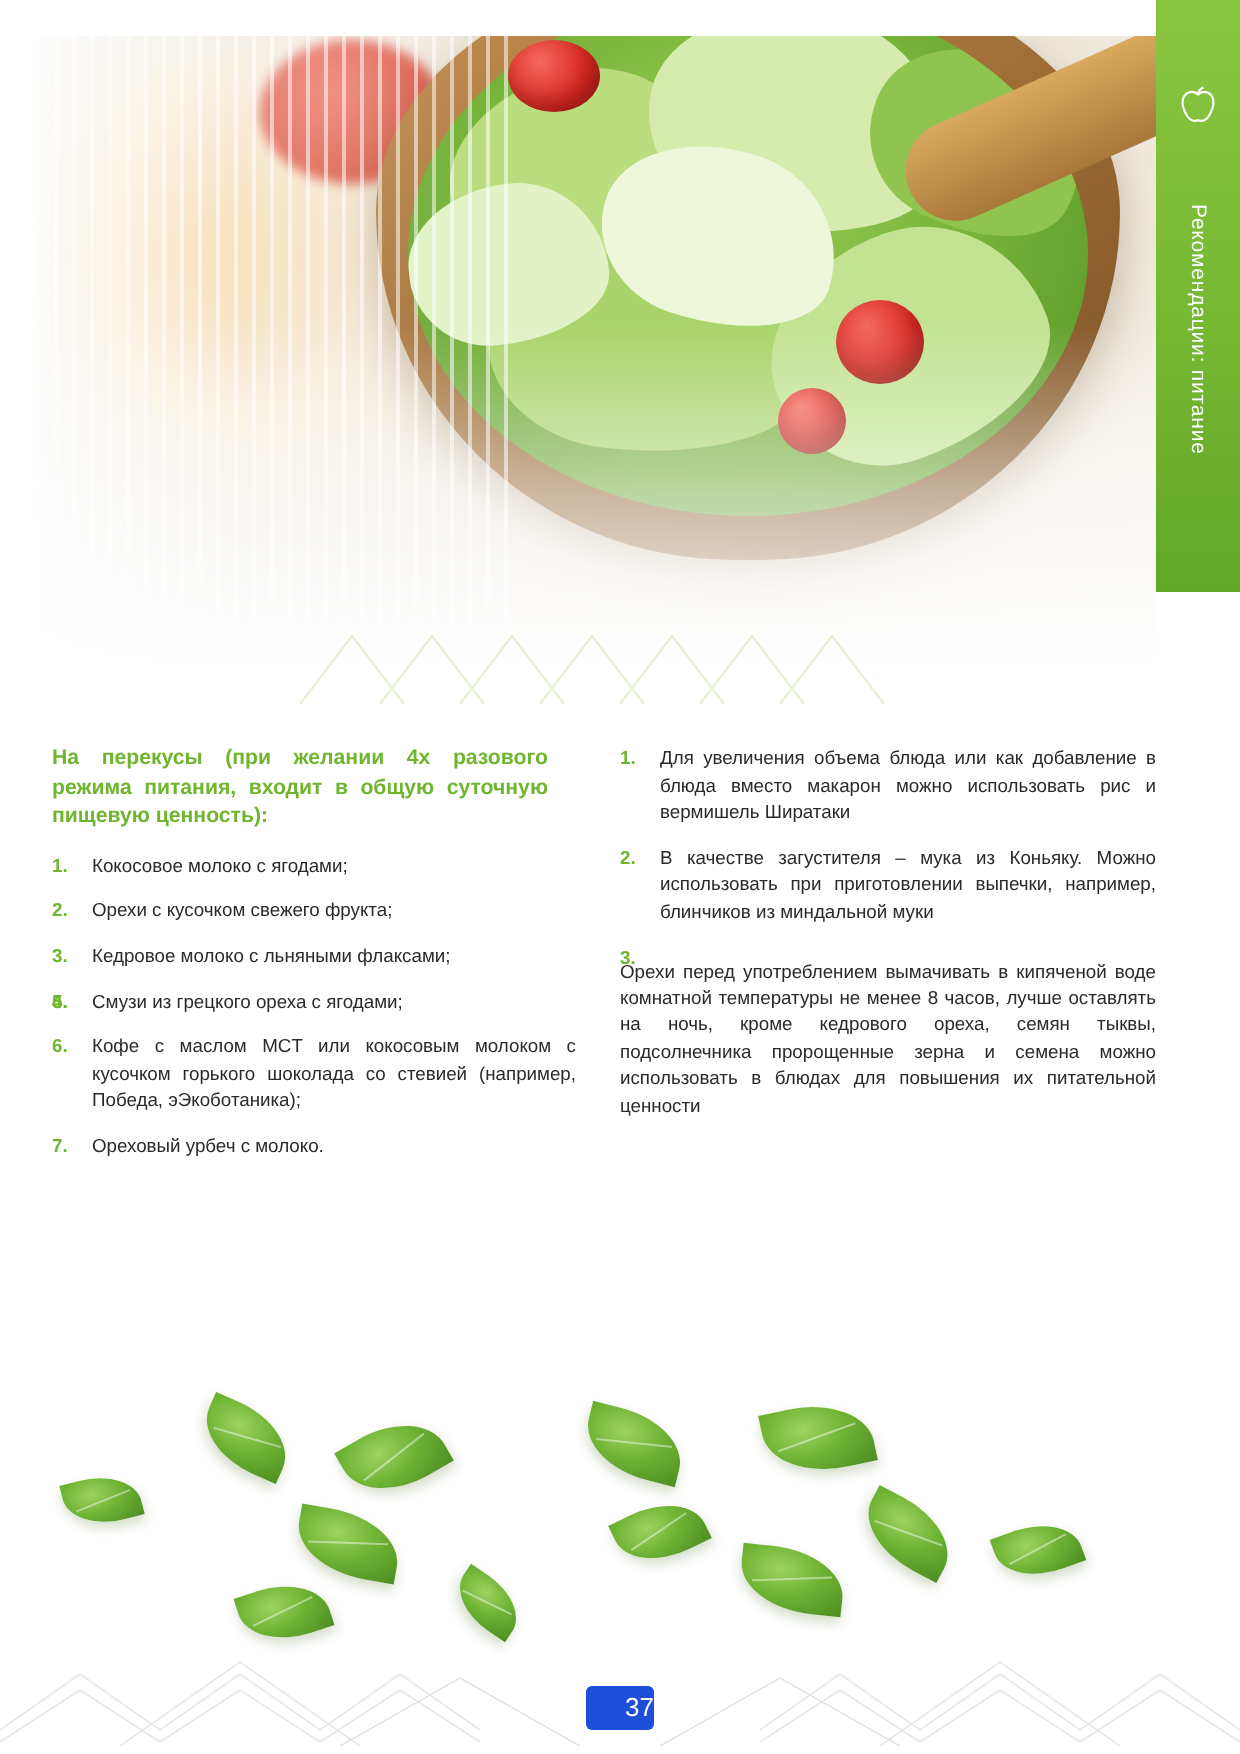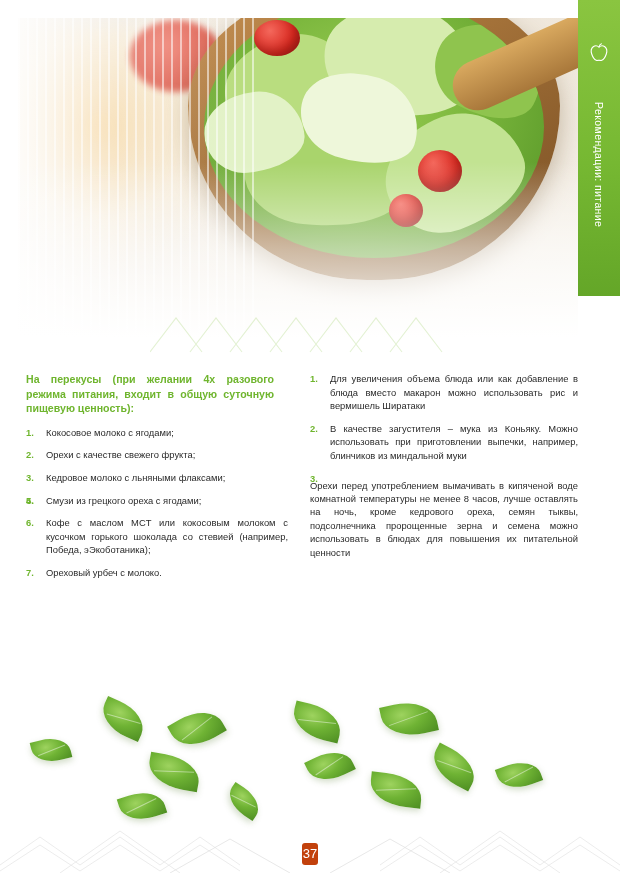--- a/index.html
+++ b/index.html
@@ -255,27 +255,27 @@
     position: absolute;
     left: 0; bottom: 4px;
     width: 620px; height: 52px;
     opacity: 0.5;
   }
   .page-num {
     position: absolute;
     left: 50%;
     transform: translateX(-50%);
     bottom: 12px;
-    width: 16px;
+    width: 34px;
     height: 22px;
     line-height: 22px;
-    text-align: center;
+    text-align: right;
     color: #ffffff;
     font-size: 13px;
-    background: #c2410c;
+    background: #1d4ed8;
     border-radius: 3px;
   }
 </style>
 </head>
 <body>
 
 <div class="page">
 
   <div class="hero">
     <div class="blur-left"></div>
@@ -322,21 +322,21 @@
 
     <div class="col">
       <p class="head-green">На перекусы (при желании 4х разового режима питания, входит в общую суточную пищевую ценность):</p>
       <ol class="numlist">
         <li>
           <span class="num">1.</span>
           <span>Кокосовое молоко с ягодами;</span>
         </li>
         <li>
           <span class="num">2.</span>
-          <span>Орехи с качестве свежего фрукта;</span>
+          <span>Орехи с кусочком свежего фрукта;</span>
         </li>
         <li>
           <span class="num">3.</span>
           <span>Кедровое молоко с льняными флаксами;</span>
         </li>
         <li>
           <span class="num">4.</span>
         </li>
         <li>
           <span class="num">5.</span>

